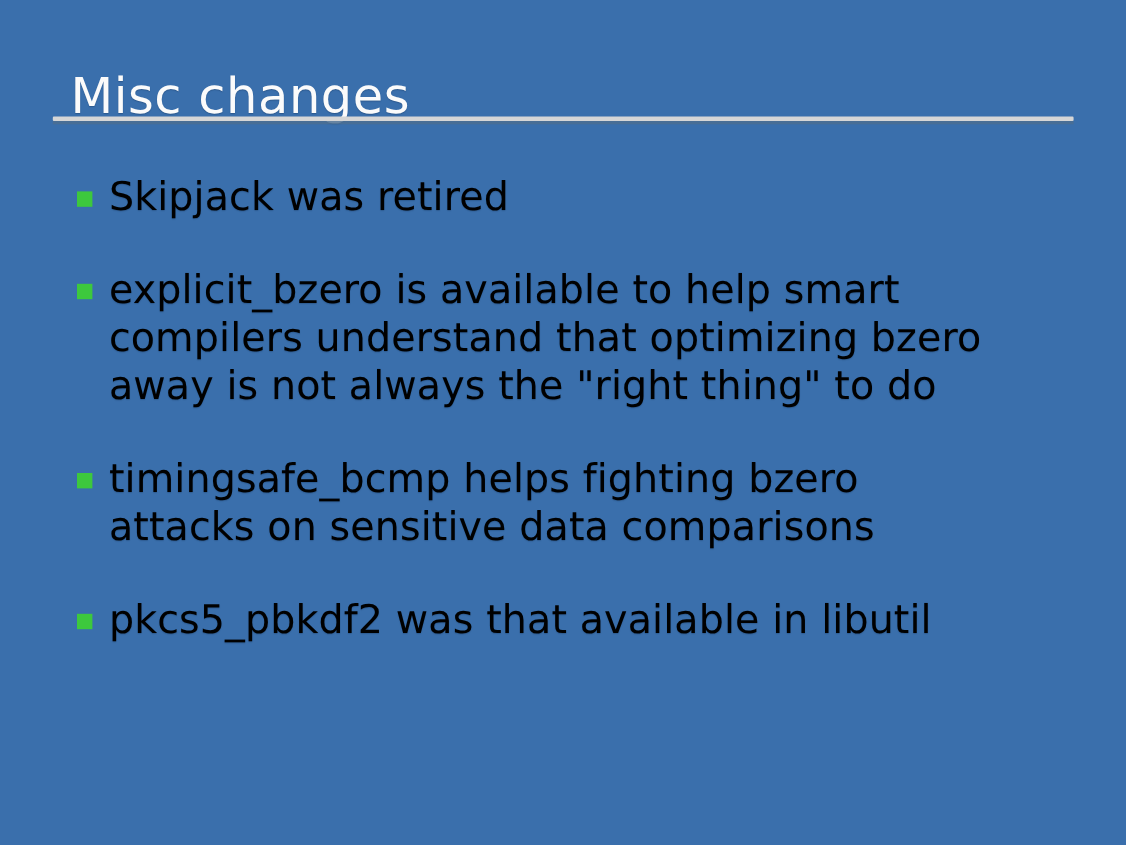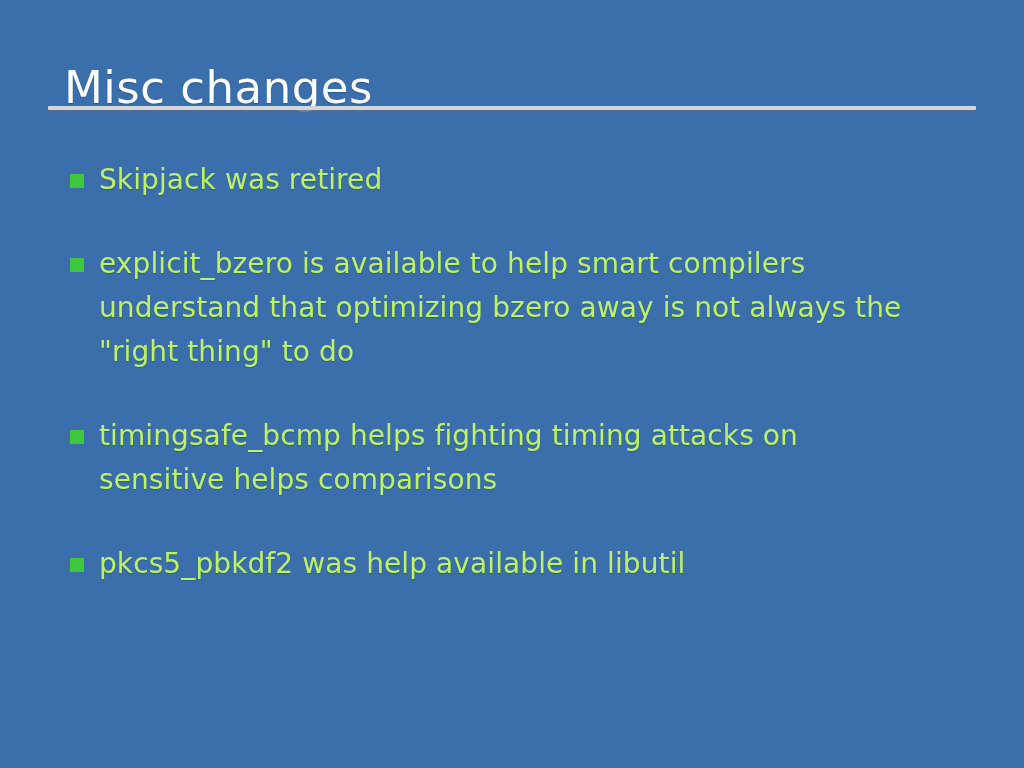--- a/index.html
+++ b/index.html
@@ -88,23 +88,23 @@
     width: 14px;
     height: 14px;
     background: #3dc83d;
     margin-top: 16px;
     margin-right: 15px;
   }
 
   .bullet-text {
     flex: 1 1 auto;
     font-family: "DejaVu Sans", sans-serif;
-    font-size: 28px;
+    font-size: 36px;
     line-height: 44px;
-    color: #bef264;
+    color: #000000;
     letter-spacing: 0.1px;
     text-shadow: 0 1px 1px rgba(20, 50, 85, 0.30);
   }
 
   
   .bullet-item[data-wrap="w1"] .bullet-text { max-width: 860px; }
   .bullet-item[data-wrap="w2"] .bullet-text { max-width: 818px; }
   .bullet-item[data-wrap="w3"] .bullet-text { max-width: 775px; }
   .bullet-item[data-wrap="w4"] .bullet-text { max-width: 860px; }
 </style>
@@ -126,23 +126,23 @@
       <span class="bullet-text">Skipjack was retired</span>
     </div>
 
     <div class="bullet-item" data-wrap="w2">
       <span class="bullet-marker"></span>
       <span class="bullet-text">explicit_bzero is available to help smart compilers understand that optimizing bzero away is not always the "right thing" to do</span>
     </div>
 
     <div class="bullet-item" data-wrap="w3">
       <span class="bullet-marker"></span>
-      <span class="bullet-text">timingsafe_bcmp helps fighting timing attacks on sensitive helps comparisons</span>
+      <span class="bullet-text">timingsafe_bcmp helps fighting bzero attacks on sensitive data comparisons</span>
     </div>
 
     <div class="bullet-item" data-wrap="w4">
       <span class="bullet-marker"></span>
-      <span class="bullet-text">pkcs5_pbkdf2 was help available in libutil</span>
+      <span class="bullet-text">pkcs5_pbkdf2 was that available in libutil</span>
     </div>
 
   </div>
 
 </div>
 
 </body></html>

